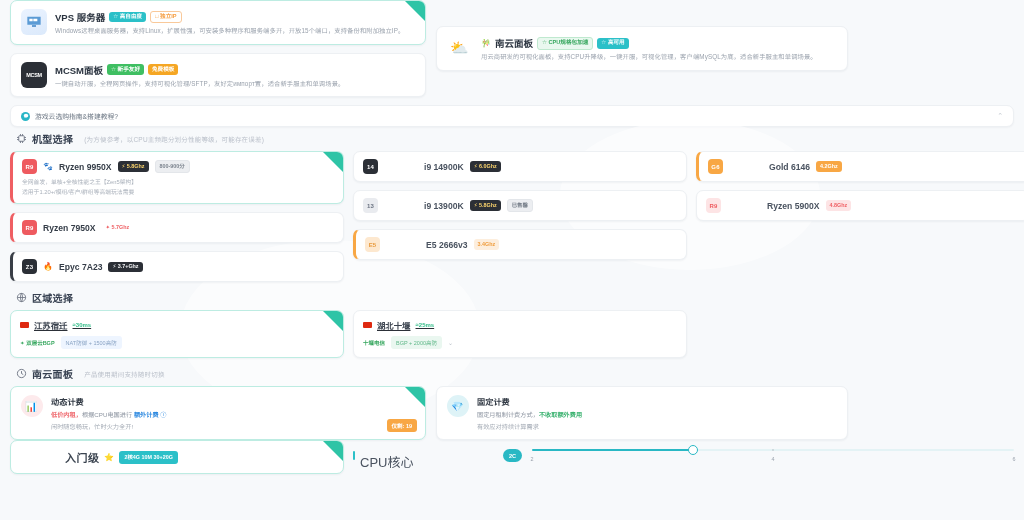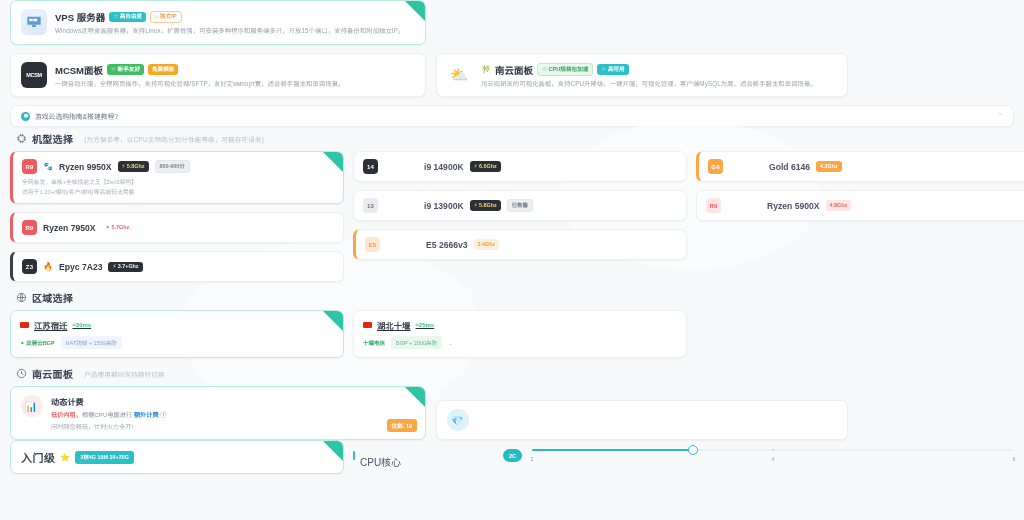--- a/index.html
+++ b/index.html
@@ -35,21 +35,21 @@
   .card .corner {
     position: absolute; right: 0; top: 0; width: 0; height: 0;
     border-top: 20px solid #2ec4a6; border-left: 20px solid transparent;
   }
   .card .corner::after {
     content: "✓"; position: absolute; right: -18px; top: -19px;
     font-size: 8px; color: #fff; line-height: 1;
   }
 
   
-  .type-row { display: flex; gap: 10px; align-items: flex-end; }
+  .type-row { display: flex; gap: 10px; align-items: center; }
   .type-col-l { width: 416px; flex: none; }
   .type-col-r { width: 412px; flex: none; }
   .type-card { display: flex; gap: 8px; padding: 8px 10px; align-items: flex-start; min-height: 38px; }
   .type-ico { width: 26px; height: 26px; border-radius: 6px; flex: none; display: flex; align-items: center; justify-content: center; }
   .ti-vps { background: linear-gradient(160deg,#eaf3ff,#dbe9fb); }
   .ti-mcsm { background: #2b2f36; }
   .ti-nan { background: transparent; }
   .type-body { flex: 1; min-width: 0; padding-top: 1px; }
   .type-name-row { display: flex; align-items: center; gap: 4px; flex-wrap: wrap; }
   .type-name { font-size: 9.5px; font-weight: 700; color: #2b3440; }
@@ -132,29 +132,29 @@
   .bill-flag {
     position: absolute; right: 8px; bottom: 7px; background: #f8a744; color: #fff;
     font-size: 5.5px; font-weight: 700; padding: 2.5px 5px; border-radius: 3px;
   }
 
   
   .cfg-row { display: flex; gap: 9px; align-items: flex-start; }
   .pkg-col { width: 334px; flex: none; display: flex; flex-direction: column; gap: 7px; }
   .pkg-card { padding: 8px 10px; }
   .pkg-top { display: flex; align-items: center; gap: 5px; }
-  .pkg-name { font-size: 11px; font-weight: 700; color: #3b4椒450; color: #3b4450; letter-spacing: .5px; }
+  .pkg-name { font-size: 11px; font-weight: 700; color: #3b4椒450; color: #3b4450; letter-spacing: .5px; margin-left: 44px; }
   .pkg-spec { font-size: 5.4px; color: #fff; background: #2bc0c8; padding: 2.5px 5px; border-radius: 3px; font-weight: 700; }
 
   
   .slider-col { flex: 1; display: flex; flex-direction: column; gap: 1px; padding-top: 2px; }
   .sl-row { display: flex; align-items: center; height: 27px; }
   .sl-label { width: 150px; flex: none; display: flex; align-items: center; gap: 5px; }
   .sl-bar { width: 2px; height: 9px; background: #2bc0c8; border-radius: 1px; flex: none; }
-  .sl-name { font-size: 10px; color: #4a5360; margin-top: 12px; }
+  .sl-name { font-size: 13px; color: #4a5360; margin-top: 12px; }
   .sl-val {
     width: 19px; height: 13px; border-radius: 7px; background: #29b8c4; color: #fff;
     font-size: 5.6px; font-weight: 700; display: flex; align-items: center; justify-content: center; flex: none;
   }
   .sl-track-wrap { flex: 1; position: relative; height: 22px; margin-left: 10px; }
   .sl-track { position: absolute; left: 0; top: 4px; height: 2.5px; background: #e4f3f5; border-radius: 2px; }
   .sl-fill  { position: absolute; left: 0; top: 4px; height: 2.5px; background: #29b8c4; border-radius: 2px; }
   .sl-knob {
     position: absolute; top: 0px; width: 10px; height: 10px; border-radius: 50%;
     background: #fff; border: 1.6px solid #29b8c4; transform: translateX(-5px);
@@ -388,20 +388,27 @@
             <span style="color:#2f8ae0">ⓘ</span>
           </div>
           <div class="bill-l2">闲时随您畅玩，忙时火力全开!</div>
         </div>
         <span class="bill-flag">仅剩: 19</span>
       </div>
     </div>
     <div class="type-col-r">
       <div class="card bill-card">
         <span class="bill-ico bi-cyan">💎</span>
+        <div class="bill-body">
+          <div class="bill-title">固定计费</div>
+          <div class="bill-l1">
+            <span>固定月租制计费方式，</span><span class="em-green">不收取额外费用</span>
+          </div>
+          <div class="bill-l2">有效应对持续计算需求</div>
+        </div>
       </div>
     </div>
   </div>
 
 
   <div class="cfg-row">
 
     <div class="pkg-col">
       <div class="card sel pkg-card">
         <div class="corner"></div>

